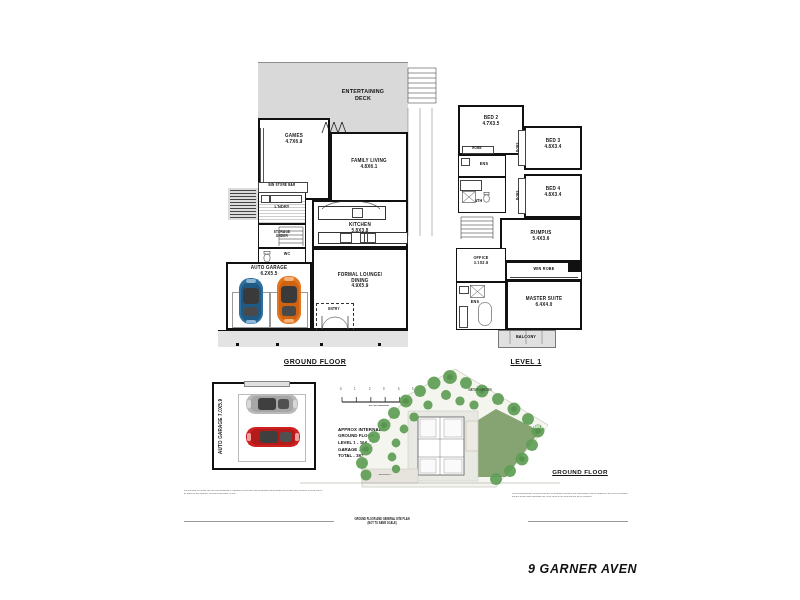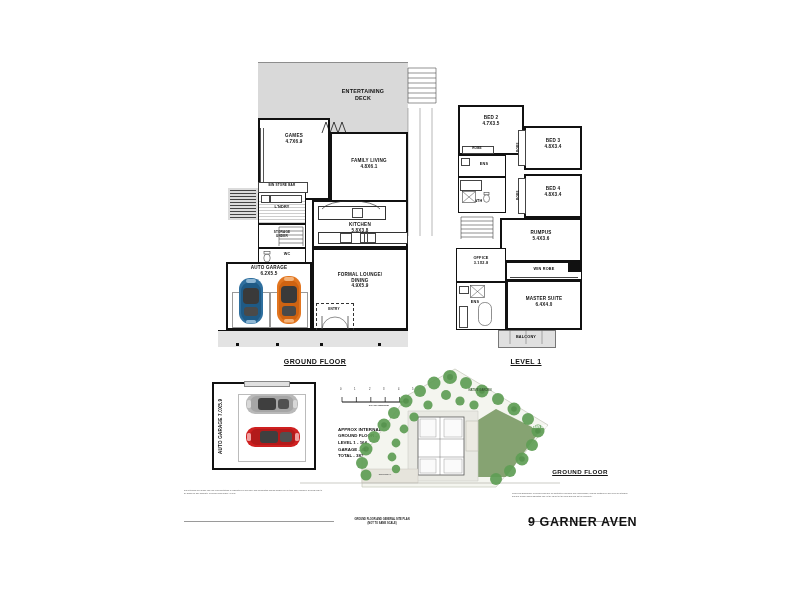--- a/index.html
+++ b/index.html
@@ -481,15 +481,15 @@
   <div class="sitecap" style="left:320px;top:518px;width:124px;">
     <span>GROUND FLOOR AND GENERAL SITE PLAN</span><br>
     <span>(NOT TO SAME SCALE)</span>
   </div>
 
   <div class="fine" style="left:184px;top:489px;width:140px;">and intended as a guide only.  No representations or warranties of any kind. This information should always rely on their own enquiries. General plan to be drawn by any accurate.        CJ Floor Plans DCM AM 130</div>
   <div class="fine" style="left:512px;top:492px;width:116px;">Floor Plan Disclaimer: CJ Floor Plans are for illustrative purposes only. Dimensions, colours whatsoever are given or intended and any person using indication only of the layout of the land and may not be complete.</div>
 
   <div class="rule" style="left:184px;top:521px;width:150px;"></div>
   <div class="rule" style="left:528px;top:521px;width:100px;"></div>
-  <div class="titlebar" style="left:528px;top:515px;">9 GARNER AVEN</div>
+  <div class="titlebar" style="left:528px;top:562px;font-style:italic;">9 GARNER AVEN</div>
 
 </div>
 
 </body></html>

